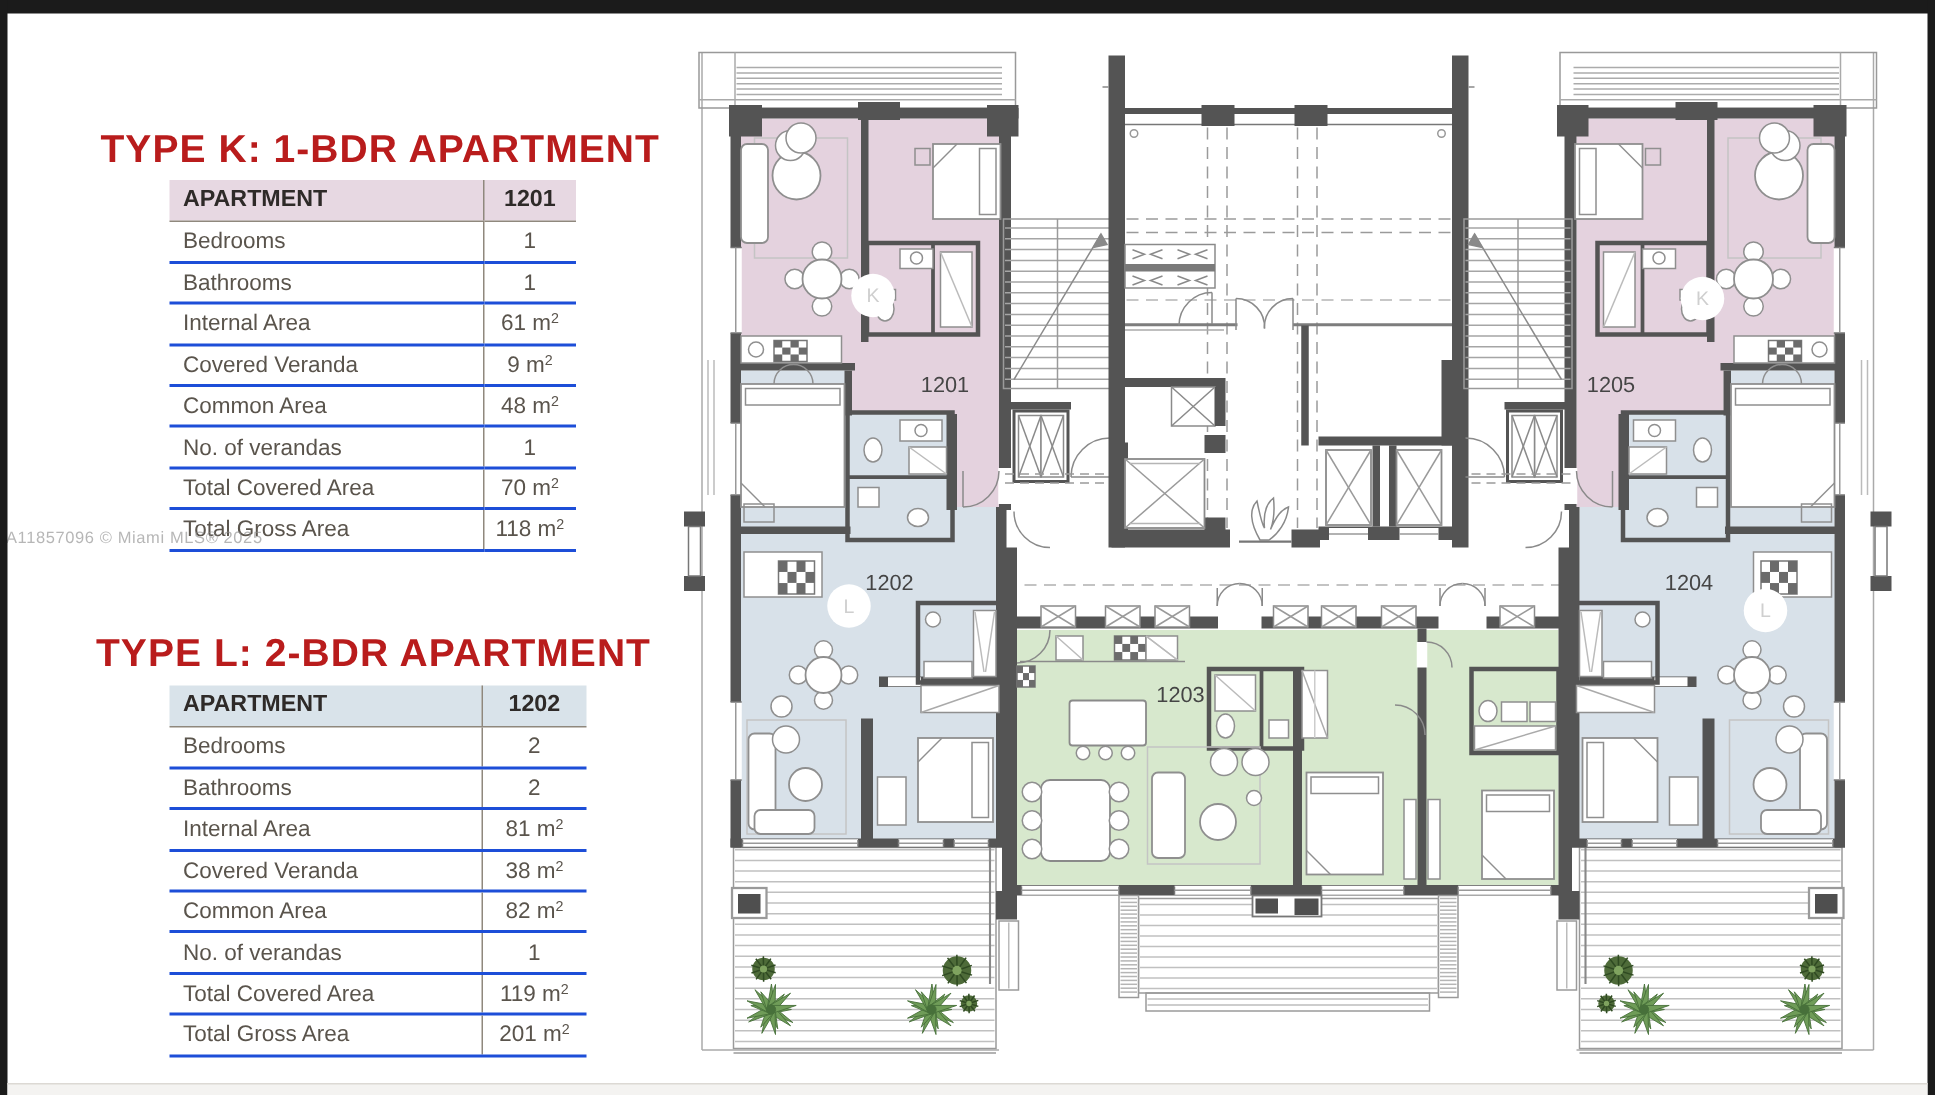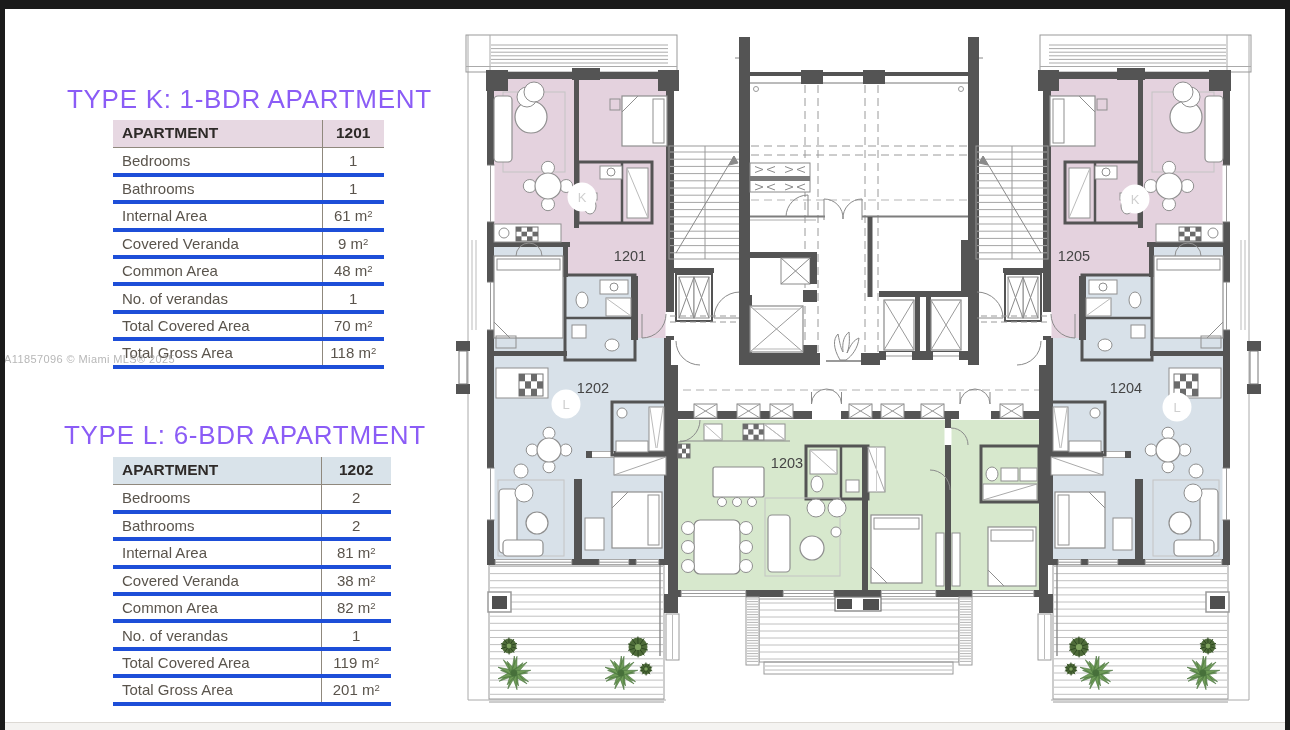--- a/index.html
+++ b/index.html
@@ -2,24 +2,24 @@
 <html><head><meta charset="utf-8"><style>
 * { margin:0; padding:0; box-sizing:border-box; }
 html,body { width:1290px; height:730px; background:#ffffff; overflow:hidden;
   font-family:"Liberation Sans", sans-serif; }
 .page { position:relative; width:1290px; height:730px; }
 .bt { position:absolute; left:0; top:0; width:1290px; height:9px; background:#1b1b1b; }
 .bl { position:absolute; left:0; top:0; width:5px; height:730px; background:#1b1b1b; }
 .br { position:absolute; right:0; top:0; width:5px; height:730px; background:#1b1b1b; }
 .bs { position:absolute; left:5px; top:722px; width:1280px; height:8px; background:#f4f3f1;
   border-top:1px solid #dcd9d4; }
-.title { position:absolute; color:#8b5cf6; font-size:26px; letter-spacing:0.7px;
-  font-weight:400; white-space:nowrap; }
+.title { position:absolute; color:#b91c1c; font-size:26px; letter-spacing:0.7px;
+  font-weight:700; white-space:nowrap; }
 .tbl { position:absolute; border-collapse:collapse; color:#5a544c; font-size:15px; }
-.tbl td { border-bottom:4px solid #1d4ed8; height:27.4px; padding:0 0 0 9px; }
+.tbl td { border-bottom:2px solid #1d4ed8; height:27.4px; padding:0 0 0 9px; }
 .tbl td+td { border-left:1px solid #8f887d; text-align:center; padding:0; }
 .tbl tr.hd td { color:#2e2a28; font-weight:bold; font-size:15.5px; border-bottom:1px solid #8f887d; }
 .tbl sup { font-size:9.5px; vertical-align:4.5px; line-height:0; }
 .wm { position:absolute; left:4px; top:353px; font-size:11px; color:#8b8b8b; opacity:.62;
   letter-spacing:.4px; white-space:nowrap; }
 svg.plan { position:absolute; left:0; top:0; }
 </style></head>
 <body>
 <div class="page">
 <div class="title" style="left:67px;top:84px">TYPE K: 1-BDR APARTMENT</div>
@@ -56,21 +56,21 @@
         <tr>
           <td>Total Covered Area</td>
           <td>70&nbsp;m<sup>2</sup></td>
         </tr>
         <tr>
           <td>Total Gross Area</td>
           <td>118&nbsp;m<sup>2</sup></td>
         </tr>
       </tbody>
     </table>
-<div class="title" style="left:64px;top:420px">TYPE L: 6-BDR APARTMENT</div>
+<div class="title" style="left:64px;top:420px">TYPE L: 2-BDR APARTMENT</div>
 <table class="tbl" style="top:457px;left:113px">
       <tbody>
         <tr class="hd" style="background:#d9e3ea">
           <td style="width:208px">APARTMENT</td>
           <td style="width:70px">1202</td>
         </tr>
         <tr>
           <td>Bedrooms</td>
           <td>2</td>
         </tr>

